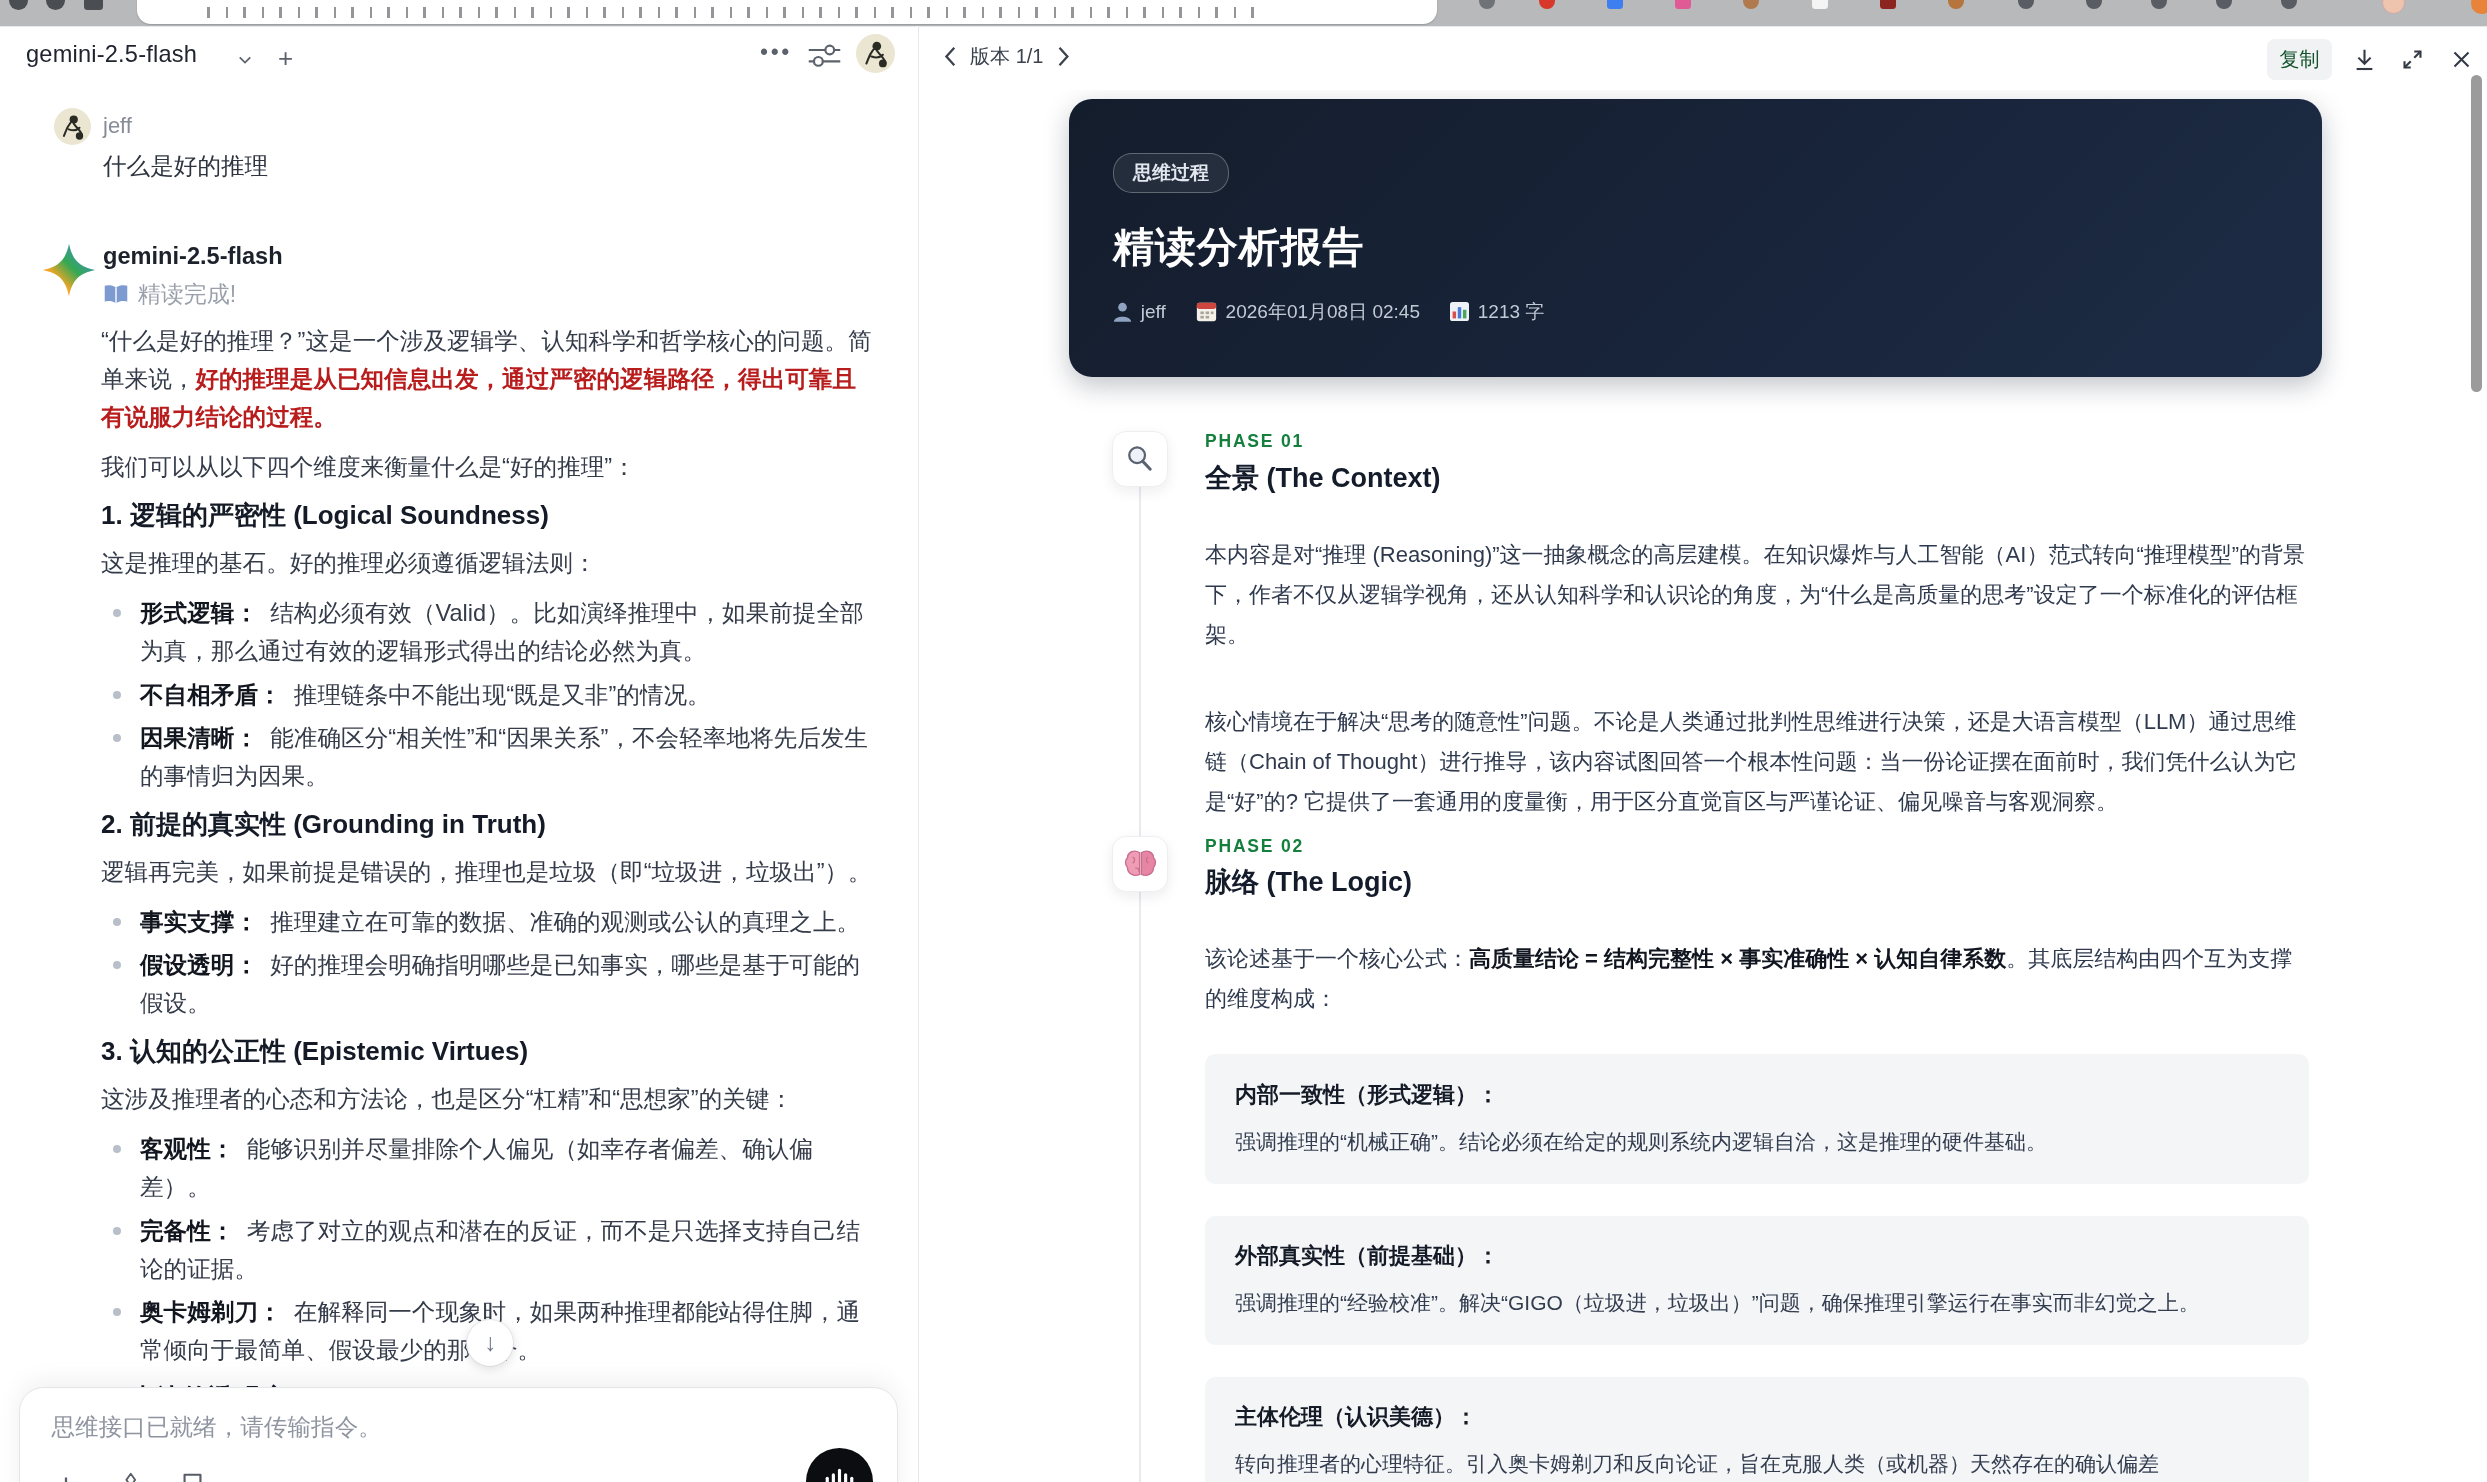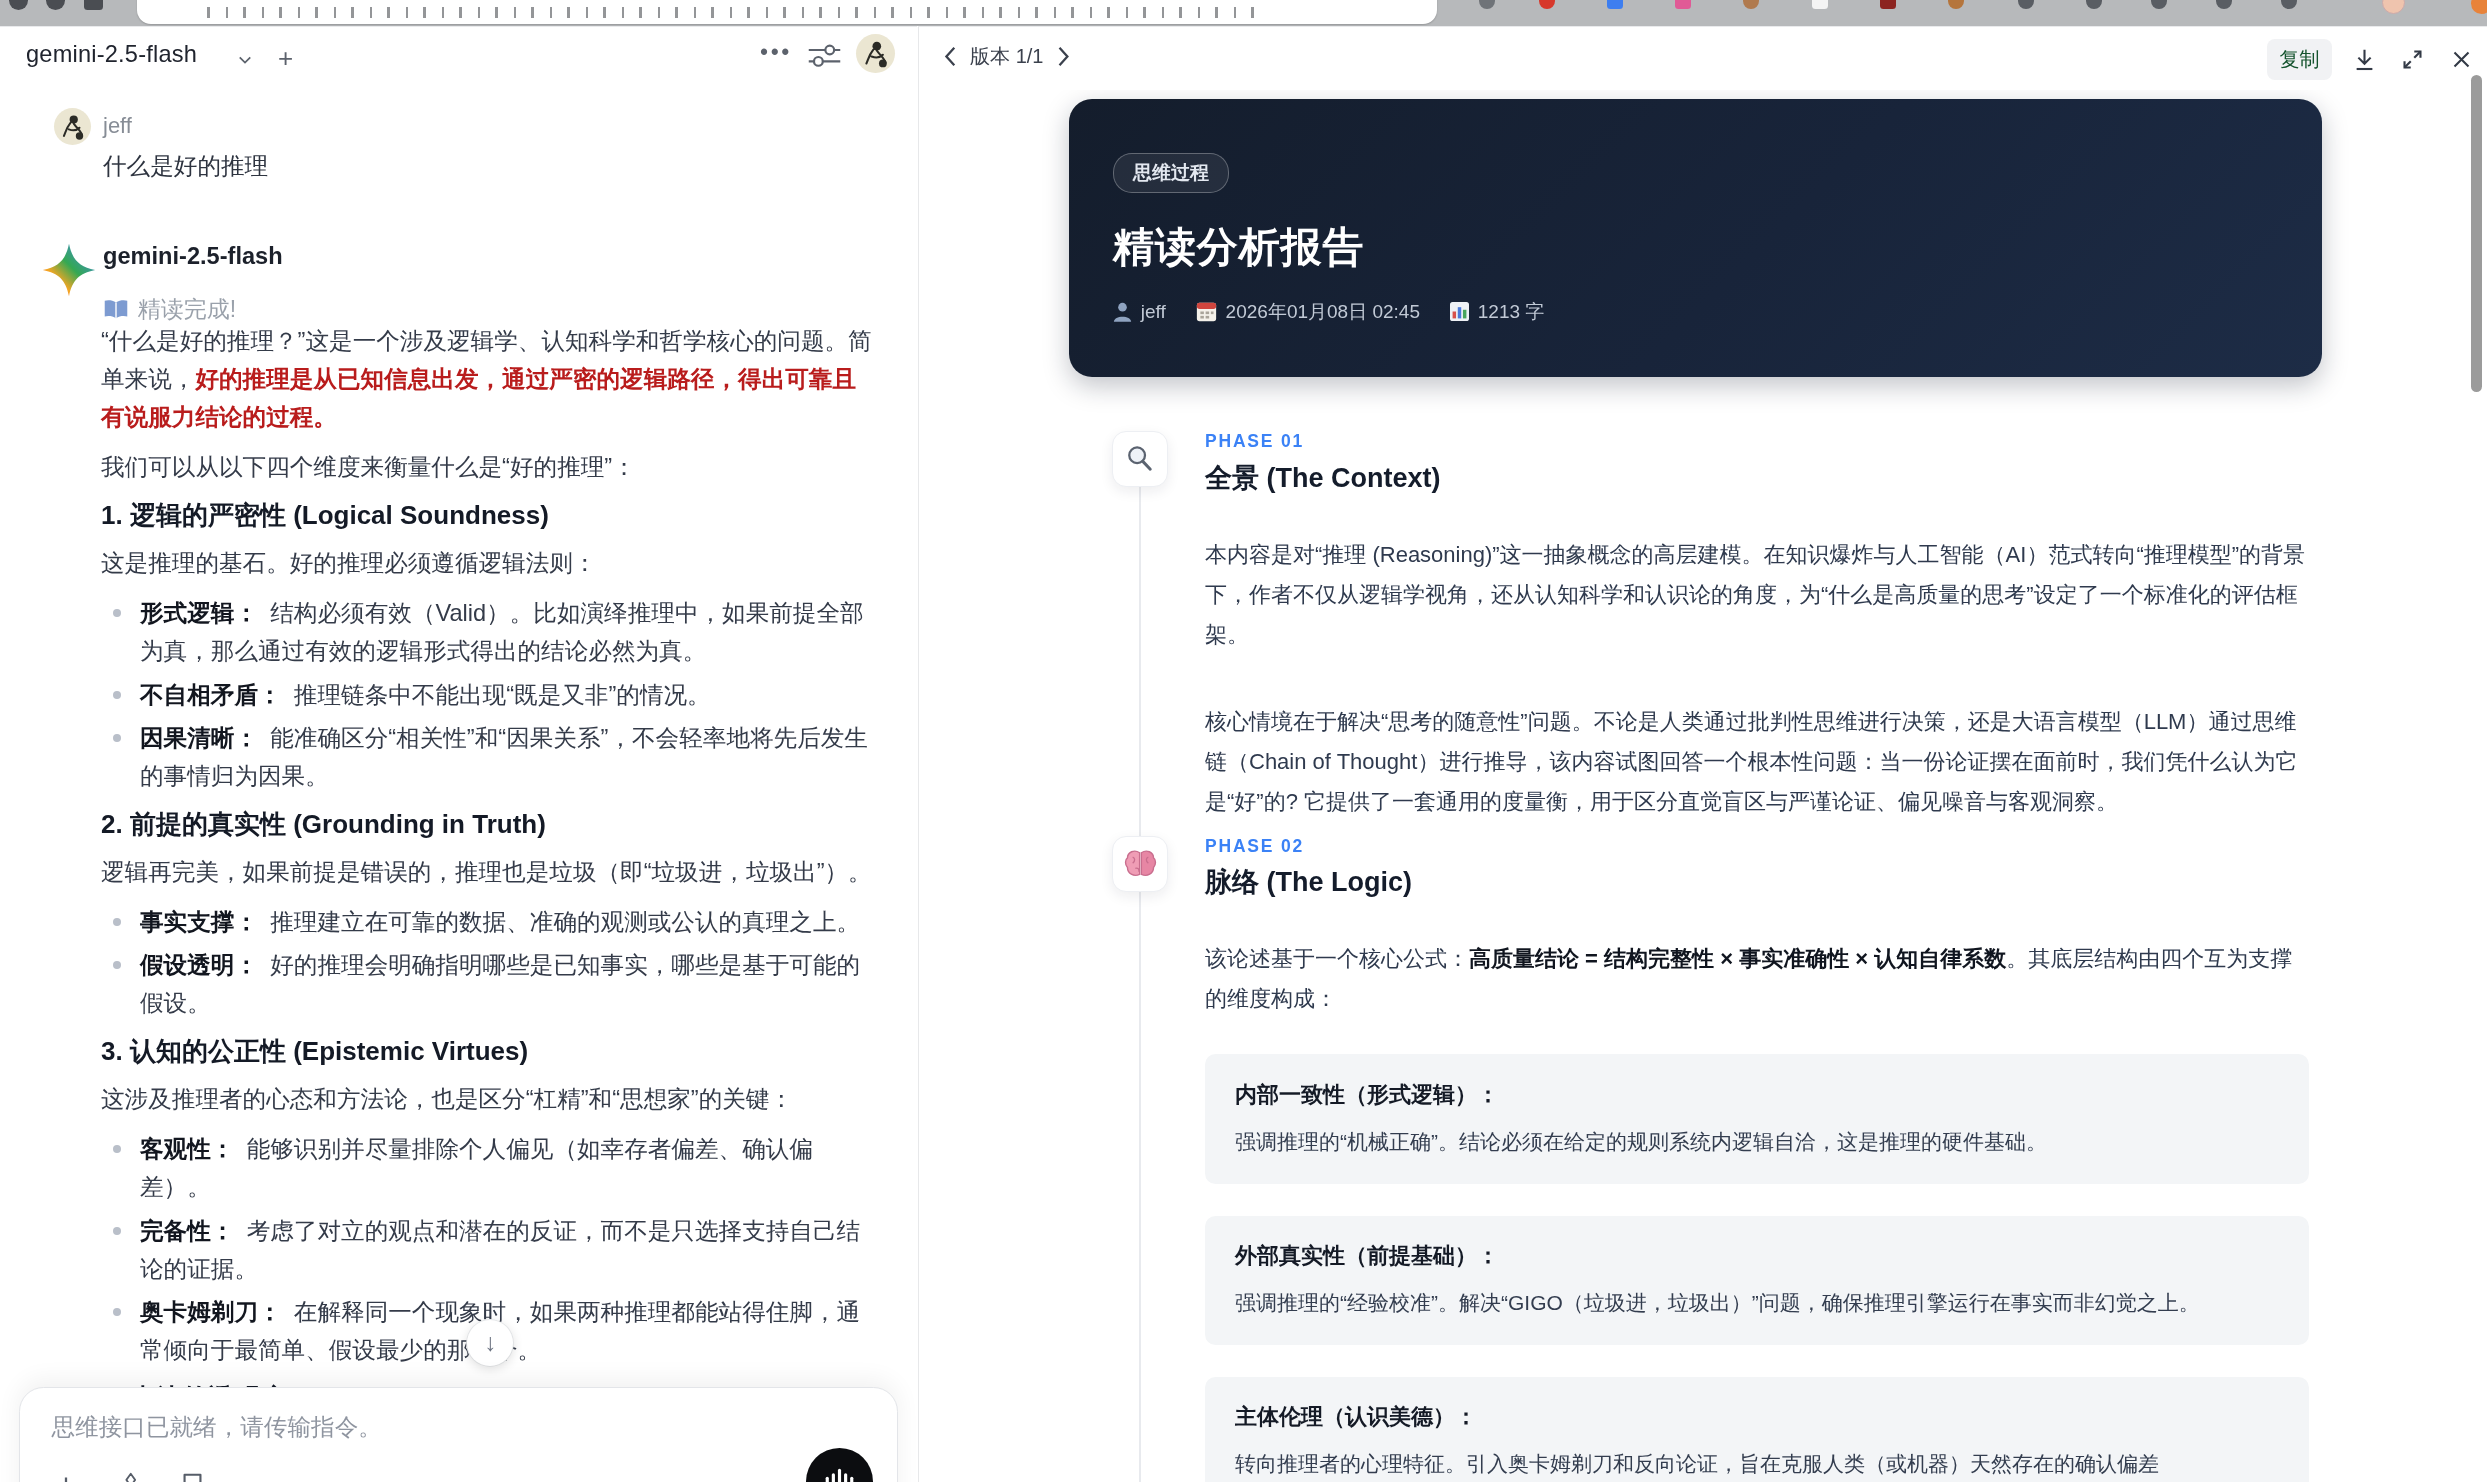--- a/index.html
+++ b/index.html
@@ -29,21 +29,21 @@
   .hdr-sliders { position:absolute; left:807px; top:15.8px; }
   .hdr-avatar { position:absolute; left:856px; top:7px; width:39px; height:39px; border-radius:50%; background:#ebe6d2; overflow:hidden; }
 
   
   .messages { position:absolute; left:0; top:53px; right:0; bottom:0; }
   .u-avatar { position:absolute; left:54px; top:28px; width:37px; height:37px; border-radius:50%; background:#ebe6d2; overflow:hidden; }
   .u-name { position:absolute; left:103px; top:33px; font-size:22px; color:#878d96; }
   .u-msg  { position:absolute; left:103px; top:70px; font-size:23.6px; color:#2e3440; }
   .a-star { position:absolute; left:42px; top:163px; width:54px; height:54px; }
   .a-name { position:absolute; left:103px; top:163px; font-size:23.6px; font-weight:700; color:#1c212b; }
-  .a-status { position:absolute; left:103px; top:214px; font-size:23px; color:#9aa1ab; display:flex; align-items:center; gap:8.8px; }
+  .a-status { position:absolute; left:103px; top:199px; font-size:23px; color:#9aa1ab; display:flex; align-items:center; gap:8.8px; }
 
   .md { position:absolute; left:101px; top:242px; width:777px; font-size:23.6px; line-height:38px; color:#343b49; }
   .md p { margin:12.3px 0; }
   .md p:first-child { margin-top:0; }
   .md b { color:#b91c1c; }
   .md h3 { font-size:26px; line-height:31.5px; color:#141a26; margin:14px 0 10.5px 0; font-weight:700; }
   .md ul { list-style:none; margin-top:5.3px; }
   .md li { position:relative; padding-left:39px; margin-bottom:5.3px; }
   .md li::before { content:""; position:absolute; left:12.3px; top:15px; width:7.9px; height:7.9px; border-radius:50%; background:#b9bfc9; }
   .md .term { font-weight:700; color:#12161f; margin-right:12.3px; }
@@ -73,21 +73,21 @@
   .hero-badge { position:absolute; left:44px; top:54px; padding:6px 19px; border:0.9px solid rgba(255,255,255,.28); background:rgba(255,255,255,.07); border-radius:19px; color:#e3e8f0; font-size:19px; font-weight:600; }
   .hero-title { position:absolute; left:44px; top:121px; color:#fff; font-size:41px; font-weight:700; letter-spacing:0.9px; }
   .hero-meta { position:absolute; left:44px; top:200px; display:flex; align-items:center; gap:30px; color:#c2cad6; font-size:19px; }
   .hero-meta .mi { display:flex; align-items:center; gap:8.8px; }
 
   .phase { display:flex; padding-left:193px; margin-top:54px; position:relative; }
   .phase + .phase { margin-top:14px; }
   .icon-col { width:93px; flex:none; }
   .icon-card { position:relative; z-index:1; width:56px; height:56px; background:#fff; border:0.9px solid #edeff3; border-radius:14px; box-shadow:0 4.4px 12.3px rgba(20,30,50,.08); display:flex; align-items:center; justify-content:center; }
   .sec-body { flex:none; width:1104px; }
-  .phase-label { font-size:17.5px; font-weight:700; letter-spacing:1.8px; color:#3b82f6; line-height:21px; }
+  .phase-label { font-size:17.5px; font-weight:700; letter-spacing:1.8px; color:#15803d; line-height:21px; }
   .phase-title { margin-top:8.8px; font-size:27px; line-height:35px; font-weight:700; color:#141c2b; }
   .sec-body > p { margin-top:39px; font-size:22px; line-height:40px; color:#2f3a4e; }
   .sec-body > p + p { margin-top:47px; }
   .sec-body b { color:#10151f; }
 
   .cards { margin-top:35px; display:flex; flex-direction:column; gap:31.5px; }
   .logic-card { background:#f3f5f7; border-radius:10.5px; padding:24.5px 30px; }
   .logic-card h4 { font-size:22px; line-height:31.5px; color:#141a26; font-weight:700; }
   .logic-card p { margin-top:12.3px; font-size:21px; line-height:37px; color:#333d4f; }
 

